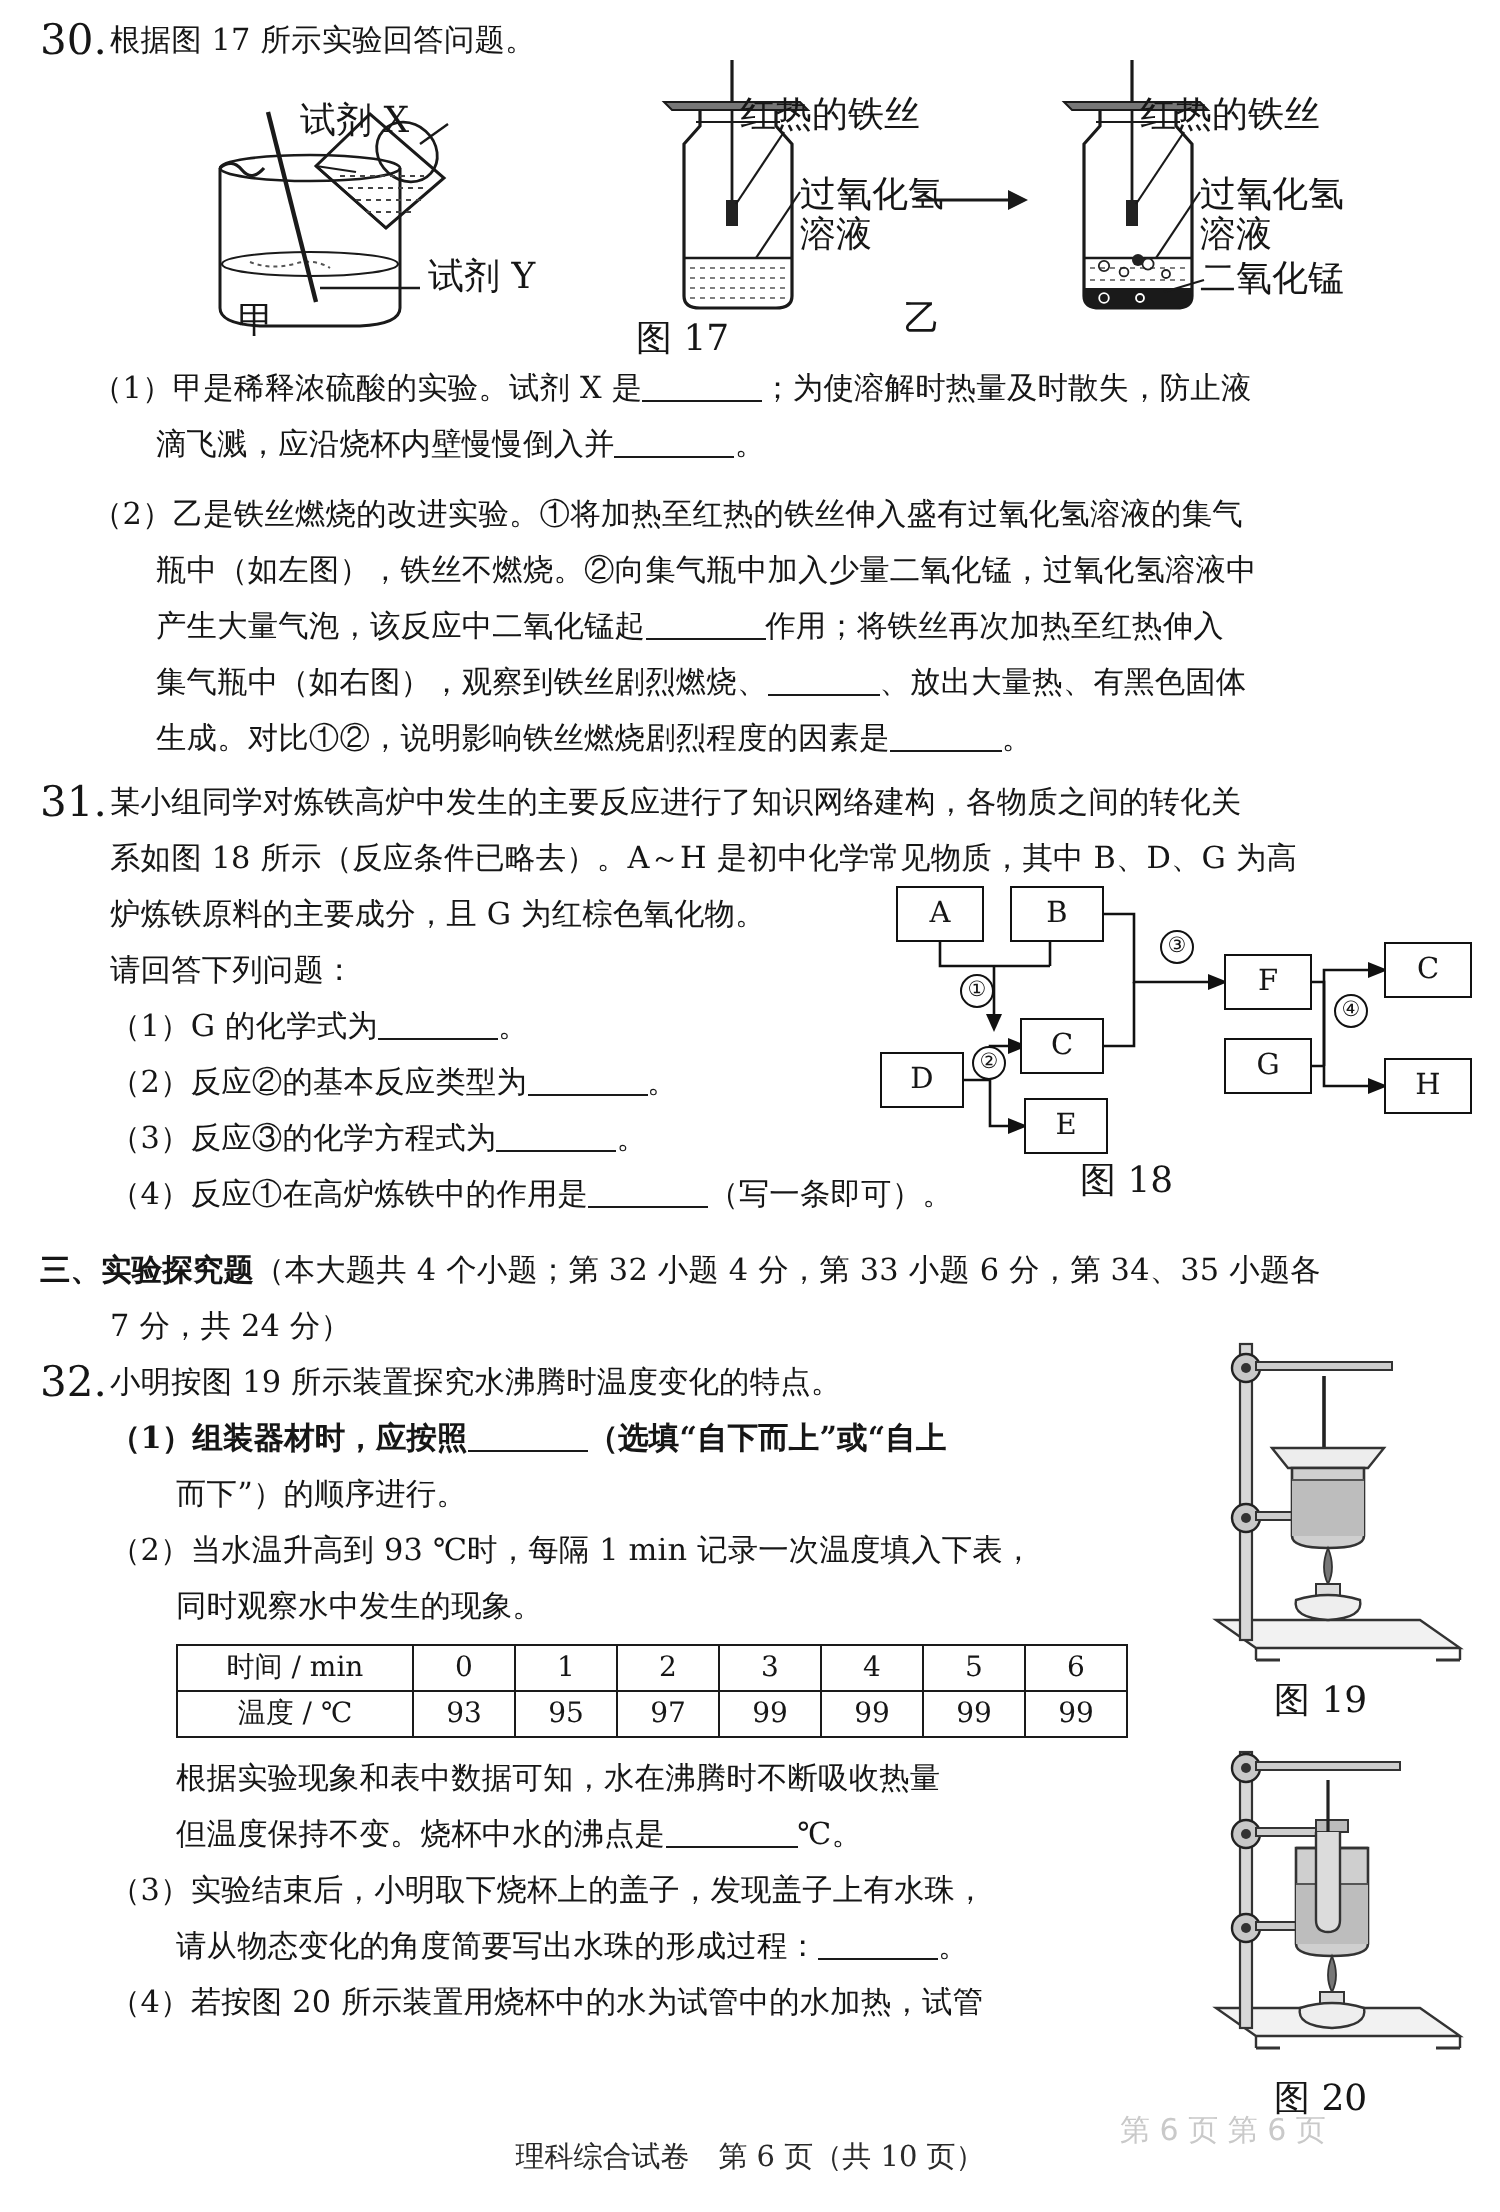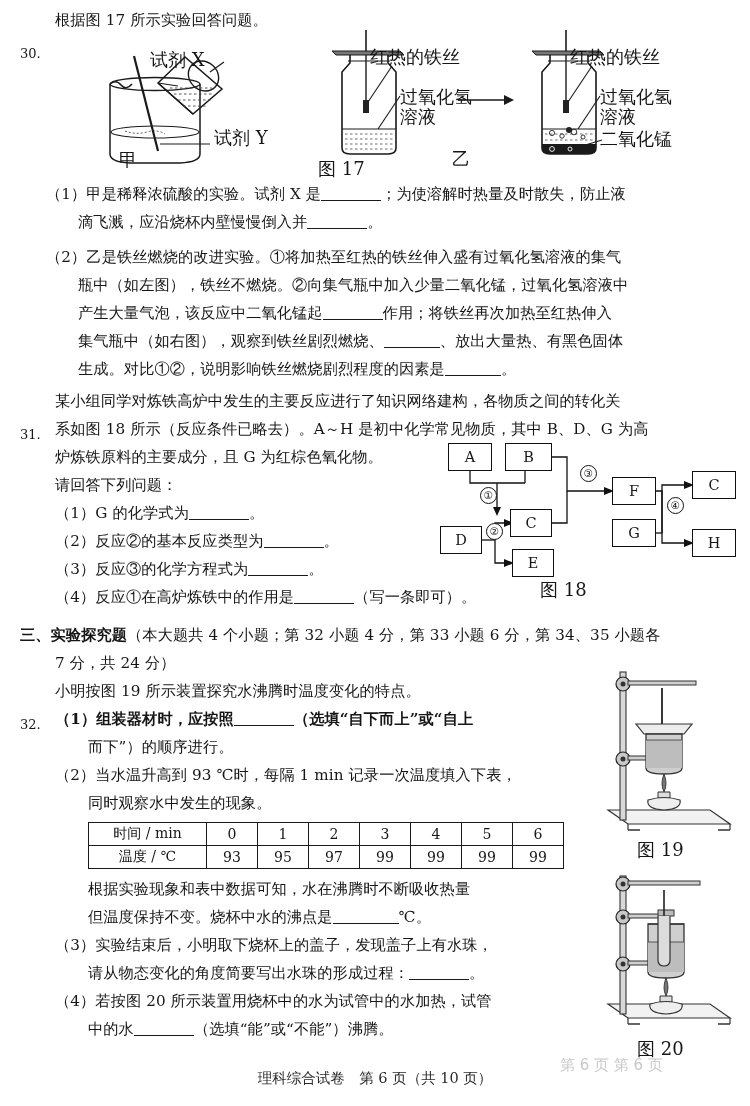--- a/index.html
+++ b/index.html
@@ -24,23 +24,22 @@
   
   .qline {
     position: absolute;
     font-size: 15.2px;
     line-height: 28px;
     letter-spacing: 0.1px;
     white-space: nowrap;
   }
   .qnum {
     position: absolute;
-    font-size: 13px;
+    font-size: 21px;
     line-height: 28px;
-    margin-top: 34px;
   }
   .blank {
     display: inline-block;
     border-bottom: 1.2px solid #1a1a1a;
     height: 14px;
     vertical-align: -2px;
   }
   .b60 { width: 60px; }
   .b56 { width: 56px; }
   .b66 { width: 66px; }
@@ -373,23 +372,20 @@
 
   <div class="qline" style="left:55px; top:931px;">
     <span>（3）</span><span>实验结束后，小明取下烧杯上的盖子，发现盖子上有水珠，</span>
   </div>
   <div class="qline" style="left:88px; top:959px;">
     <span>请从物态变化的角度简要写出水珠的形成过程：</span><span class="blank b60"></span><span>。</span>
   </div>
   <div class="qline" style="left:55px; top:987px;">
     <span>（4）</span><span>若按图 20 所示装置用烧杯中的水为试管中的水加热，试管</span>
   </div>
-  <div class="qline" style="left:88px; top:1015px;">
-    <span>中的水</span><span class="blank b60"></span><span>（选填“能”或“不能”）沸腾。</span>
-  </div>
 
   <svg class="fig" style="left:590px; top:662px;" width="150" height="175" viewBox="0 0 150 175">
 
     <path d="M18 148 L120 148 L140 162 L38 162 Z" fill="#f2f2f2" stroke="#333" stroke-width="1.2"></path>
     <path d="M38 162 L38 168 M140 162 L140 168" stroke="#333" stroke-width="1.2"></path>
     <path d="M38 168 L50 168 M128 168 L140 168" stroke="#333" stroke-width="1.6"></path>
 
     <rect x="30" y="10" width="6" height="148" fill="#d8d8d8" stroke="#333" stroke-width="1.1"></rect>
 
     <circle cx="33" cy="22" r="7" fill="#c8c8c8" stroke="#222" stroke-width="1.2"></circle>

